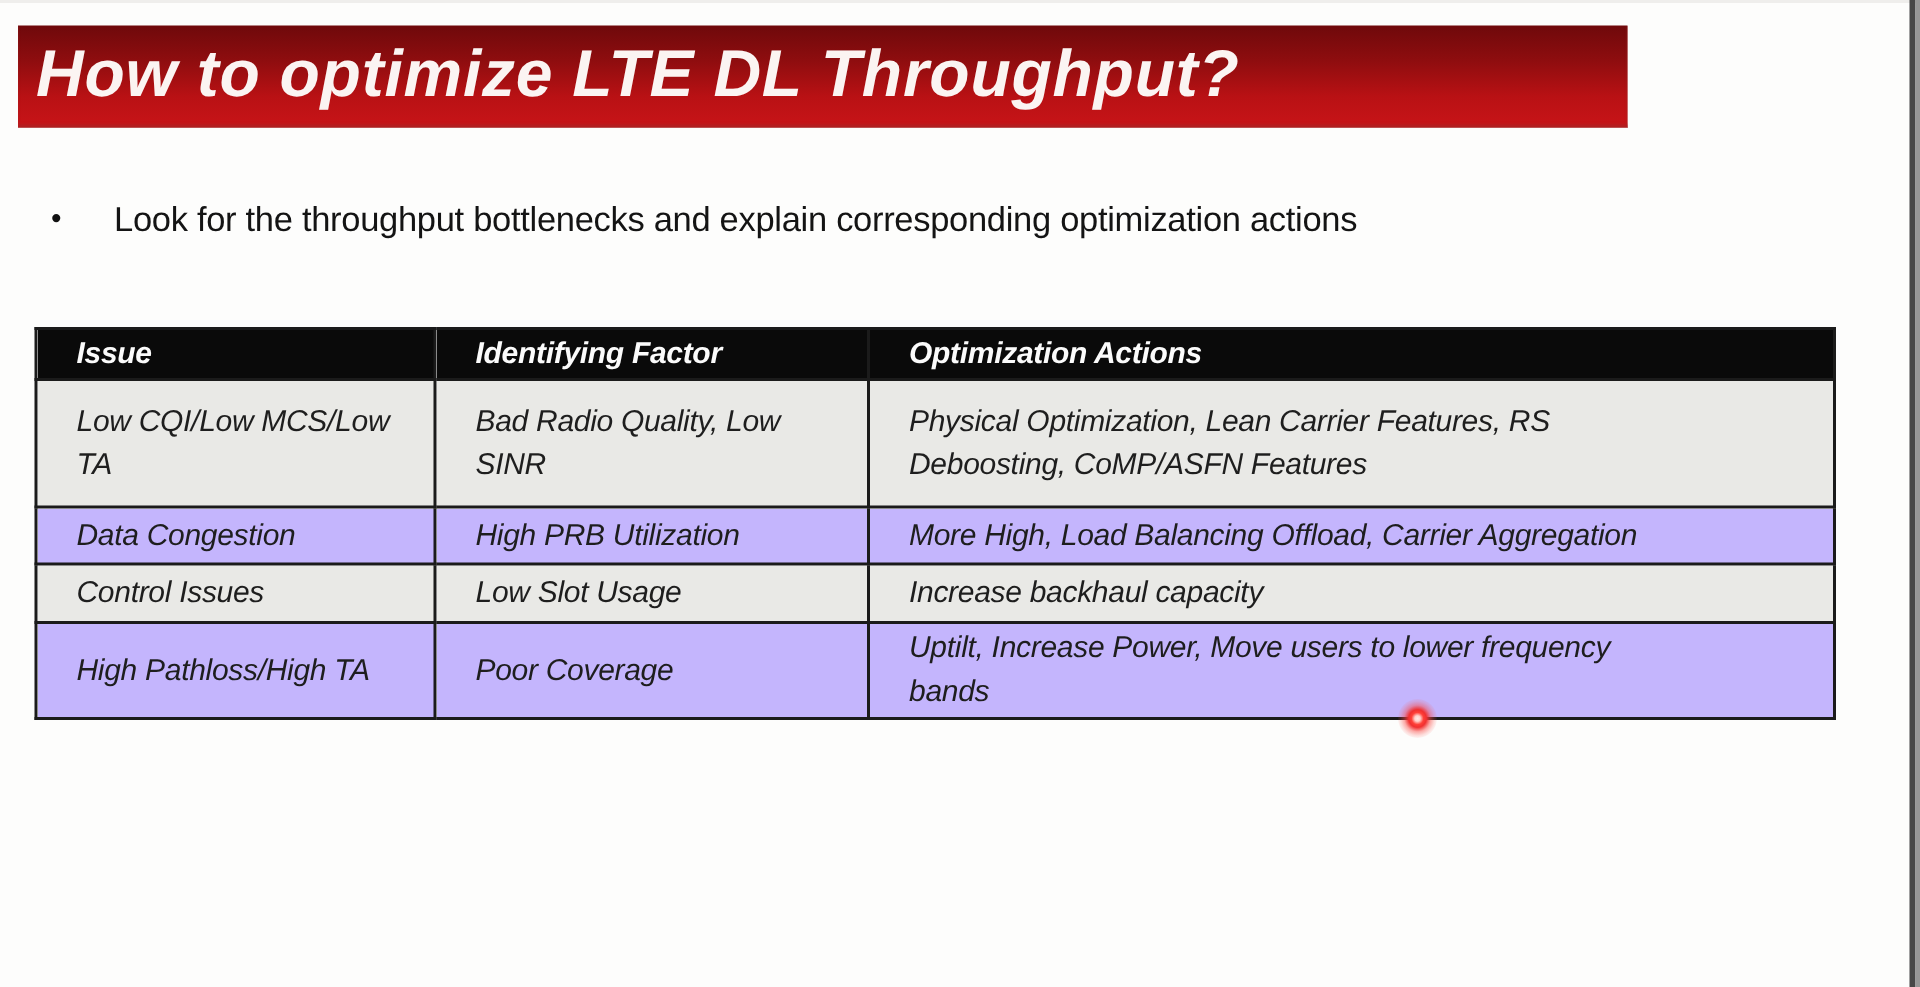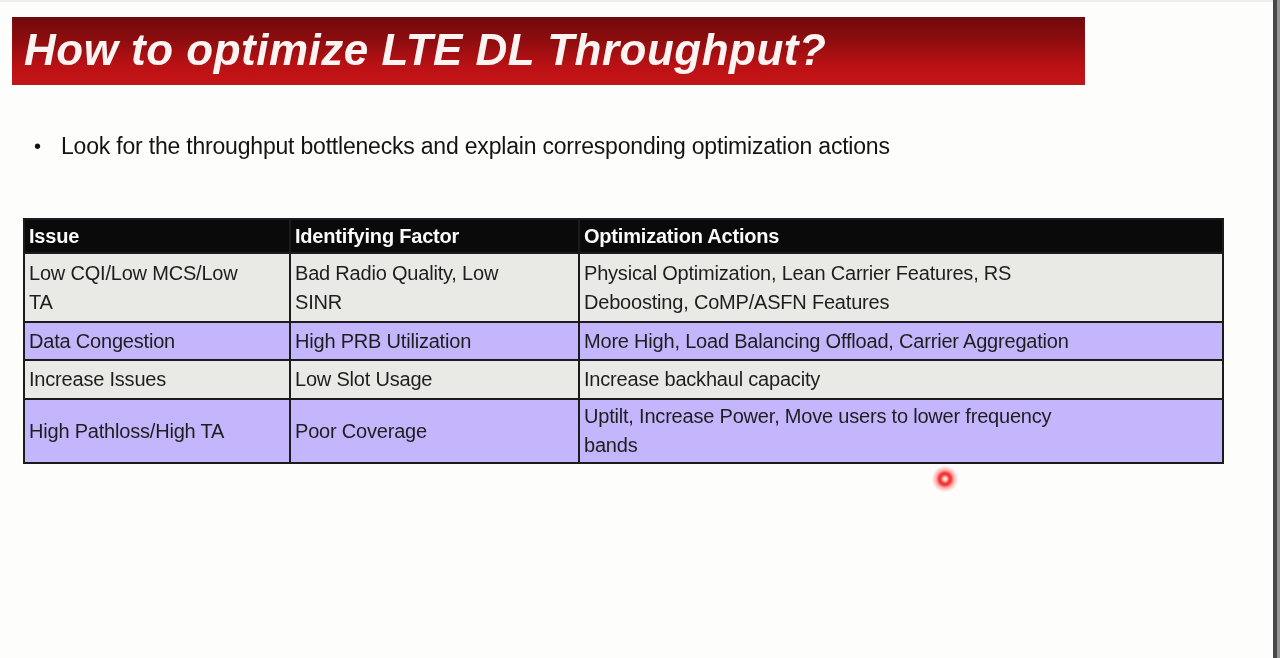--- a/index.html
+++ b/index.html
@@ -50,53 +50,55 @@
     line-height: 28px;
     color: #111;
     margin-right: 20px;
   }
   .bullet-text {
     font-size: 23px;
     line-height: 28px;
     color: #141414;
     letter-spacing: -0.2px;
     white-space: nowrap;
+    margin-left: 15px;
   }
   table.issues {
     position: absolute;
     left: 23px; top: 218px;
     width: 1199px;
     border-collapse: collapse;
     table-layout: fixed;
     font-size: 20px;
     color: #1e1e1e;
     letter-spacing: -0.2px;
   }
   table.issues col.c1 { width: 266px; }
   table.issues col.c2 { width: 289px; }
   table.issues col.c3 { width: 644px; }
   table.issues th, table.issues td {
     border: 2px solid #1b1b1b;
-    padding: 2px 8px 2px 4px;
+    padding: 2px 8px 2px 26px;
     vertical-align: middle;
     white-space: pre-line;
     line-height: 29px;
     text-align: left;
     overflow: hidden;
+    font-style: italic;
   }
   table.issues thead tr { height: 34px; }
   table.issues th {
     background: #0a0a0a;
     color: #fbfbfb;
     font-weight: bold;
     line-height: 26px;
   }
   table.issues tbody tr { background: #c4b5fd; }
   table.issues tbody tr:nth-child(odd) { background: #e9e9e6; }
-  table.issues tbody tr:nth-child(1) { height: 69px; }
+  table.issues tbody tr:nth-child(1) { height: 85px; }
   table.issues tbody tr:nth-child(2) { height: 38px; }
   table.issues tbody tr:nth-child(3) { height: 39px; }
   table.issues tbody tr:nth-child(4) { height: 38px; }
   table.issues tbody tr:nth-child(5) { height: 67px; }
   .laser-dot {
     position: absolute;
     left: 932px; top: 466px;
     width: 26px; height: 26px;
     border-radius: 50%;
     background: radial-gradient(circle,
@@ -155,21 +157,21 @@
 SINR</td>
         <td>Physical Optimization, Lean Carrier Features, RS
 Deboosting, CoMP/ASFN Features</td>
       </tr>
       <tr>
         <td>Data Congestion</td>
         <td>High PRB Utilization</td>
         <td>More High, Load Balancing Offload, Carrier Aggregation</td>
       </tr>
       <tr>
-        <td>Increase Issues</td>
+        <td>Control Issues</td>
         <td>Low Slot Usage</td>
         <td>Increase backhaul capacity</td>
       </tr>
       <tr>
         <td>High Pathloss/High TA</td>
         <td>Poor Coverage</td>
         <td>Uptilt, Increase Power, Move users to lower frequency
 bands</td>
       </tr>
     </tbody>

